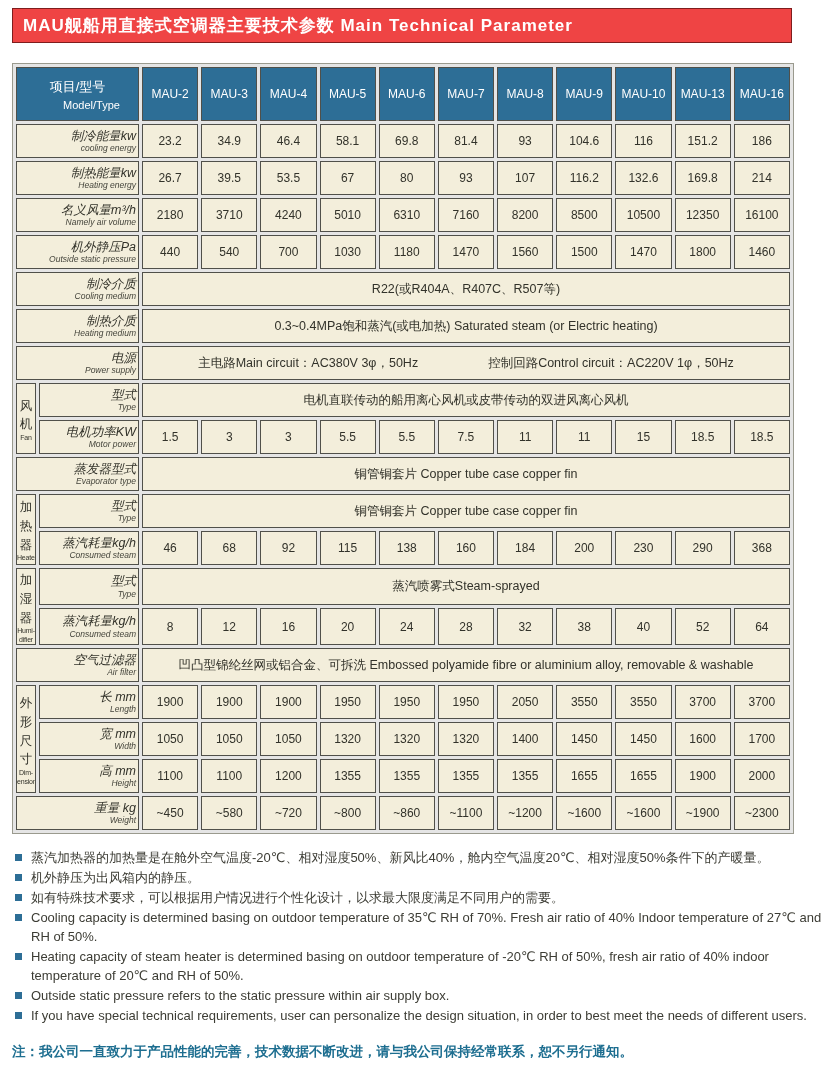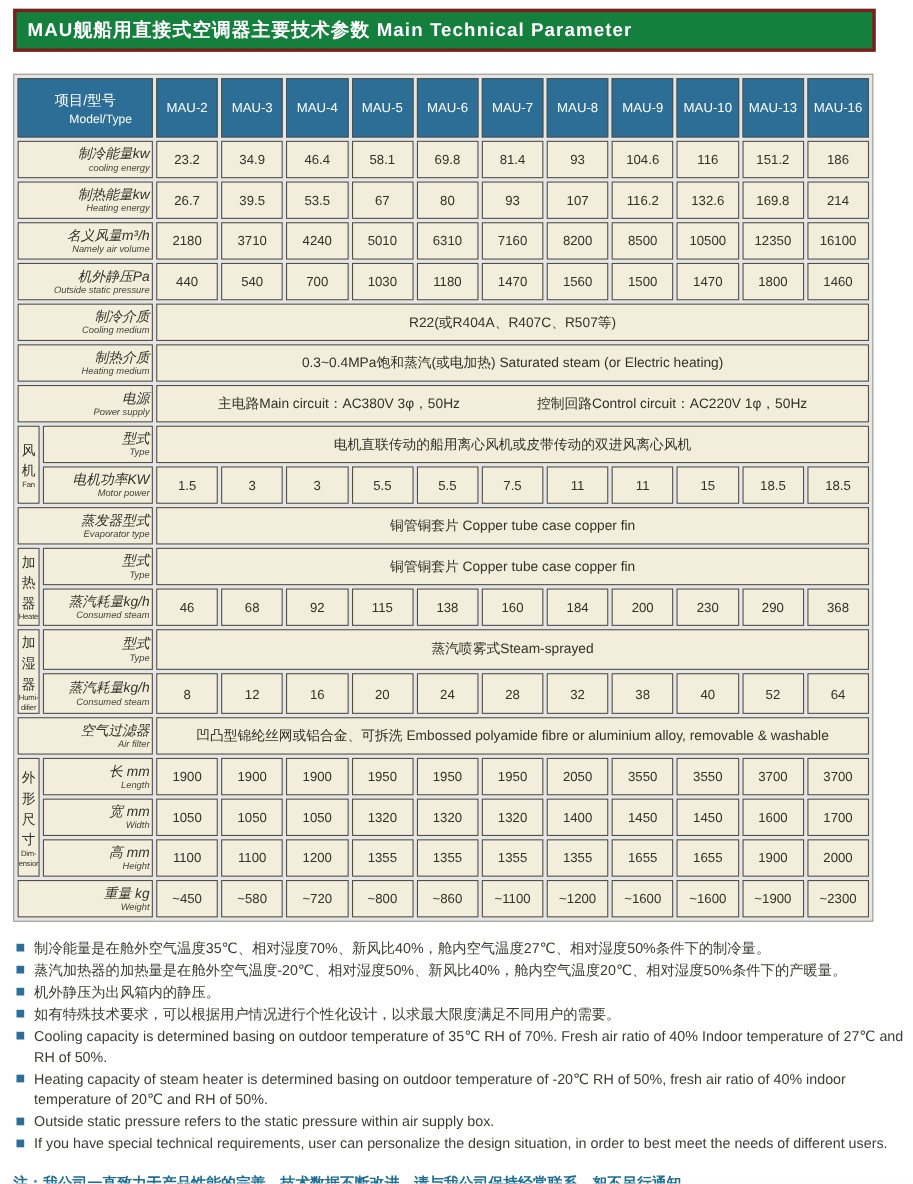--- a/index.html
+++ b/index.html
@@ -1,20 +1,20 @@
 <!DOCTYPE html>
 <html><head>
 <meta charset="utf-8">
 <style>
   html,body{margin:0;padding:0;background:#ffffff;width:830px;height:1076px;overflow:hidden;
     font-family:"Liberation Sans","DejaVu Sans",sans-serif;}
   .page{padding:8px 12px;}
 
   
-  .title-bar{background:#15803d;border:3px solid #7f1d1d;color:#fff;font-weight:bold;
+  .title-bar{background:#ef4444;border:1px solid #7f1d1d;color:#fff;font-weight:bold;
     font-size:17px;letter-spacing:1px;padding:5px 10px;width:758px;}
 
   
   .table-wrap{margin-top:20px;width:780px;border:1px solid #9a9a8e;background:#e5e5e5;}
   table.params{border-collapse:separate;border-spacing:3px;table-layout:fixed;width:100%;}
   col.c-group{width:20px;}
   col.c-sub{width:100px;}
   th,td{border:1px solid #50504a;overflow:hidden;}
   th{background:#2d6e96;color:#ffffff;font-weight:normal;height:50px;padding:1px;}
   th .zh{font-size:13px;}
@@ -385,24 +385,20 @@
             <td class="val">~2300</td>
           </tr>
 
     </tbody>
       </table>
   </div>
 
   <div class="notes">
     <div class="note">
       <span class="bullet"></span>
-      <span class="txt">制冷能量是在舱外空气温度35℃、相对湿度70%、新风比40%，舱内空气温度27℃、相对湿度50%条件下的制冷量。</span>
-    </div>
-    <div class="note">
-      <span class="bullet"></span>
       <span class="txt">蒸汽加热器的加热量是在舱外空气温度-20℃、相对湿度50%、新风比40%，舱内空气温度20℃、相对湿度50%条件下的产暖量。</span>
     </div>
     <div class="note">
       <span class="bullet"></span>
       <span class="txt">机外静压为出风箱内的静压。</span>
     </div>
     <div class="note">
       <span class="bullet"></span>
       <span class="txt">如有特殊技术要求，可以根据用户情况进行个性化设计，以求最大限度满足不同用户的需要。</span>
     </div>

